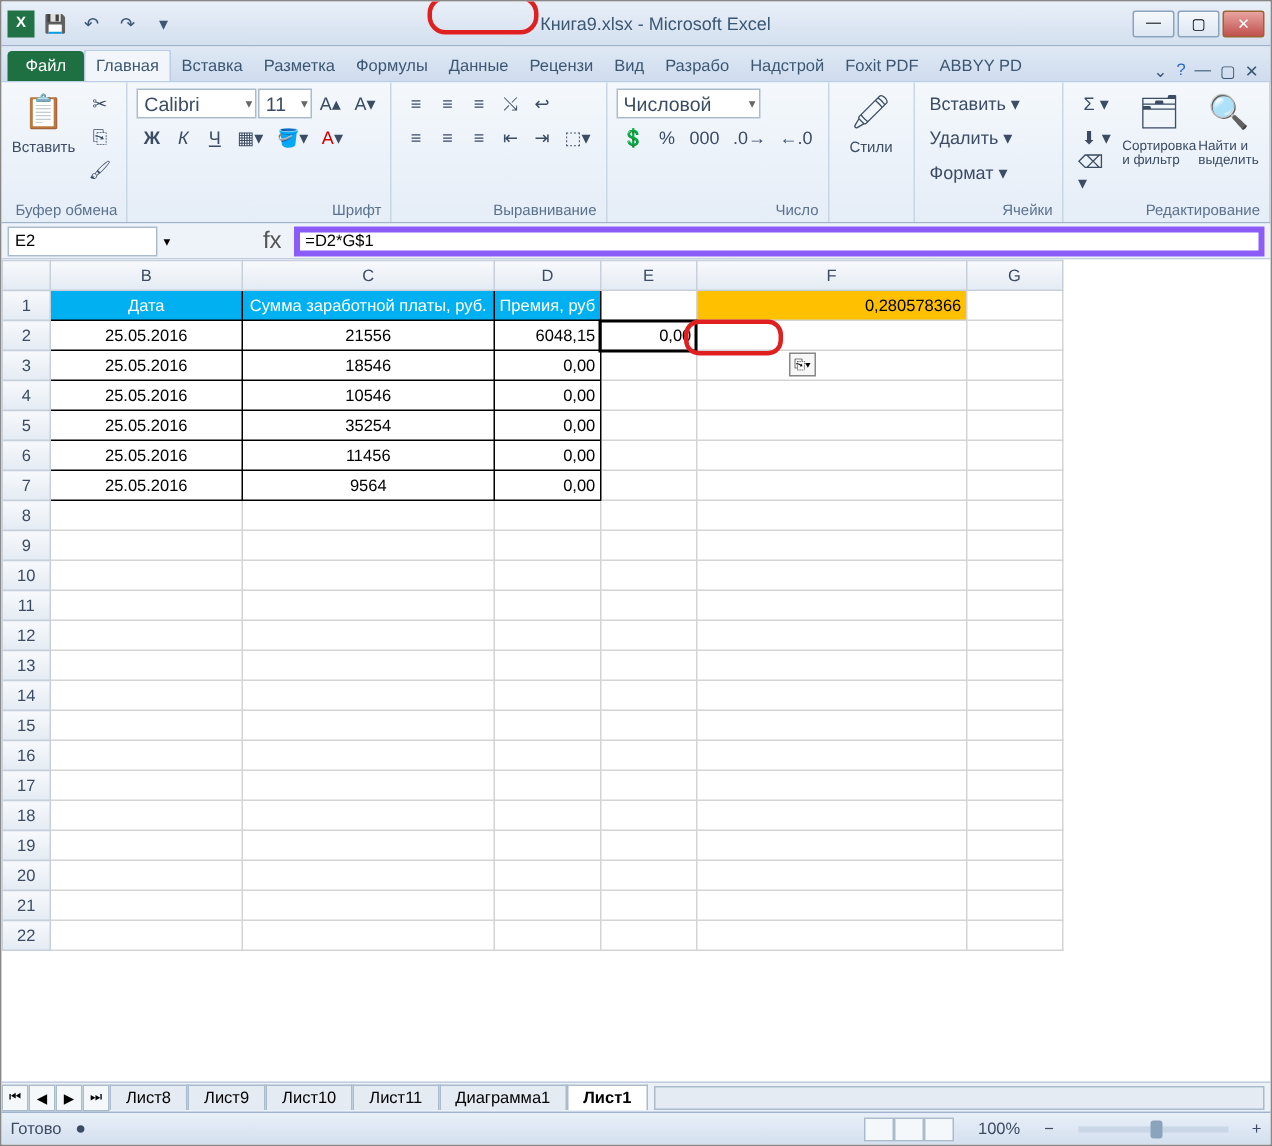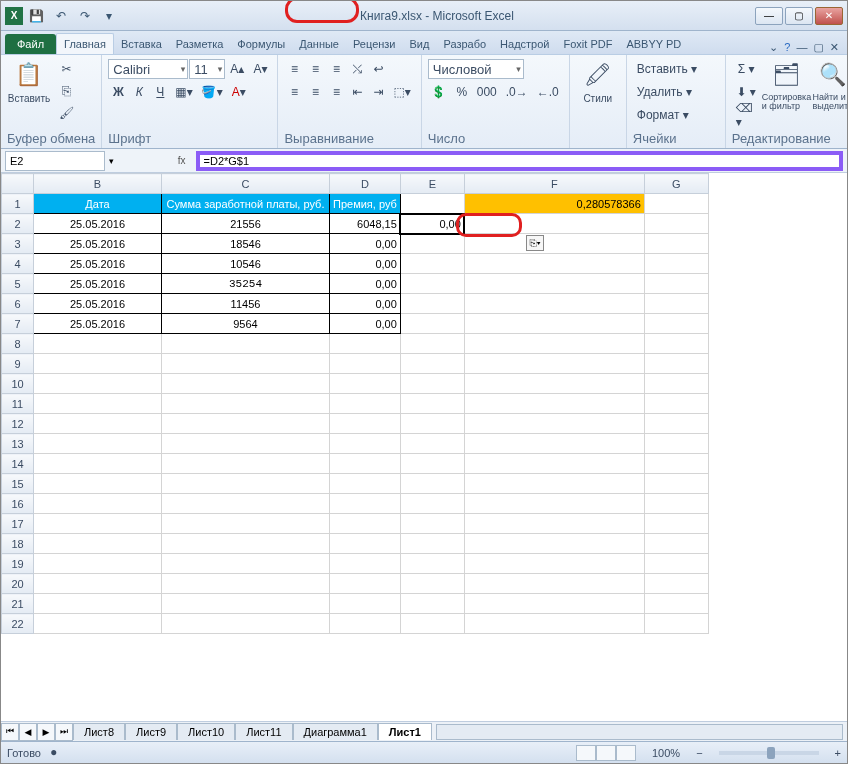--- a/index.html
+++ b/index.html
@@ -19,33 +19,33 @@
 .ribbon-tabs { height: 24px; background: linear-gradient(#dfe9f5,#cfdcee); display: flex; align-items: flex-end; padding-left: 4px; font-size: 11px; border-bottom: 1px solid #b9cde4; }
 .file-tab { background: #1e6f42; color: #fff; padding: 4px 12px; border-radius: 3px 3px 0 0; cursor: pointer; }
 .ribbon-tab { padding: 4px 7px; color: #3b5772; cursor: pointer; }
 .ribbon-tab.active { background: #f2f6fb; border: 1px solid #b9cde4; border-bottom: none; border-radius: 2px 2px 0 0; }
 .ribbon-help { margin-left: auto; display: flex; gap: 6px; padding-right: 8px; color: #3b5772; }
 
 
 .ribbon { height: 94px; background: linear-gradient(#f4f8fc,#e5edf7); border-bottom: 1px solid #9fb4cc; display: flex; font-size: 11px; color: #3b4c63; }
 .ribbon-group { border-right: 1px solid #c9d6e6; padding: 4px 6px 2px; display: flex; flex-direction: column; }
 .ribbon-group-content { flex: 1; display: flex; align-items: flex-start; gap: 4px; }
-.ribbon-group-label { text-align: left; font-size: 13px; color: #5b728d; padding-top: 2px; white-space: nowrap; }
+.ribbon-group-label { text-align: right; font-size: 10px; color: #5b728d; padding-top: 2px; white-space: nowrap; }
 .big-btn { width: 44px; display: flex; flex-direction: column; align-items: center; gap: 2px; font-size: 10px; cursor: pointer; }
 .big-icn { width: 32px; height: 32px; display: flex; align-items: center; justify-content: center; font-size: 22px; }
 .small-col { display: flex; flex-direction: column; gap: 2px; }
 .small-btn { height: 20px; min-width: 20px; padding: 0 3px; display: flex; align-items: center; justify-content: center; font-size: 12px; cursor: pointer; border: 1px solid transparent; }
 .combo { height: 20px; border: 1px solid #abc; background: #fff; font-size: 13px; padding: 0 14px 0 4px; display: flex; align-items: center; position: relative; cursor: pointer; }
 .combo::after { content: "▾"; position: absolute; right: 2px; font-size: 9px; color: #666; }
 .row-btns { display: flex; gap: 1px; }
 
 
 .formula-bar-row { height: 24px; display: flex; align-items: center; border-bottom: 1px solid #bfcddf; background: #eef3f9; padding: 2px 4px; gap: 4px; }
 .name-box { width: 100px; height: 20px; border: 1px solid #abc; background: #fff; font-size: 11px; padding: 0 4px; display: flex; align-items: center; cursor: text; }
-.fx-label { width: 20px; text-align: center; font-size: 10px; color: #555; }
+.fx-label { width: 20px; text-align: center; font-size: 16px; color: #555; }
 .formula-box { flex: 1; height: 20px; border: 4px solid #8b5cf6; background: #fff; font-size: 11px; padding: 0 4px; display: flex; align-items: center; cursor: text; position: relative; }
 .formula-highlight { position: absolute; border: 3px solid #e02020; border-radius: 12px; width: 74px; height: 26px; left: 284px; top: -4px; pointer-events: none; }
 
 
 .sheet-area { position: absolute; top: 172px; bottom: 42px; left: 0; right: 0; overflow: hidden; background: #fff; }
 .grid { border-collapse: collapse; font-size: 11px; }
 .grid th { background: linear-gradient(#f7f9fc,#e4ebf3); border: 1px solid #c6cfda; font-weight: normal; color: #3b4c63; height: 20px; }
 .grid th.col { min-width: 64px; }
 .grid th.row-hdr { width: 32px; text-align: center; }
 .grid td { border: 1px solid #d4d4d4; height: 20px; padding: 0 3px; text-align: right; white-space: nowrap; }
@@ -291,21 +291,21 @@
           <td class="in-table">0,00</td>
           <td class="blank"></td>
           <td class="blank"></td>
           <td class="blank"></td>
         </tr>
       </tbody>
       <tbody>
         <tr>
           <th class="row-hdr">5</th>
           <td class="in-table" style="text-align:center;">25.05.2016</td>
-          <td class="in-table" style="text-align:center;font-family:Liberation Mono, monospace;">35254</td>
+          <td class="in-table" style="text-align:center;">35254</td>
           <td class="in-table">0,00</td>
           <td class="blank"></td>
           <td class="blank"></td>
           <td class="blank"></td>
         </tr>
       </tbody>
       <tbody>
         <tr>
           <th class="row-hdr">6</th>
           <td class="in-table" style="text-align:center;">25.05.2016</td>

